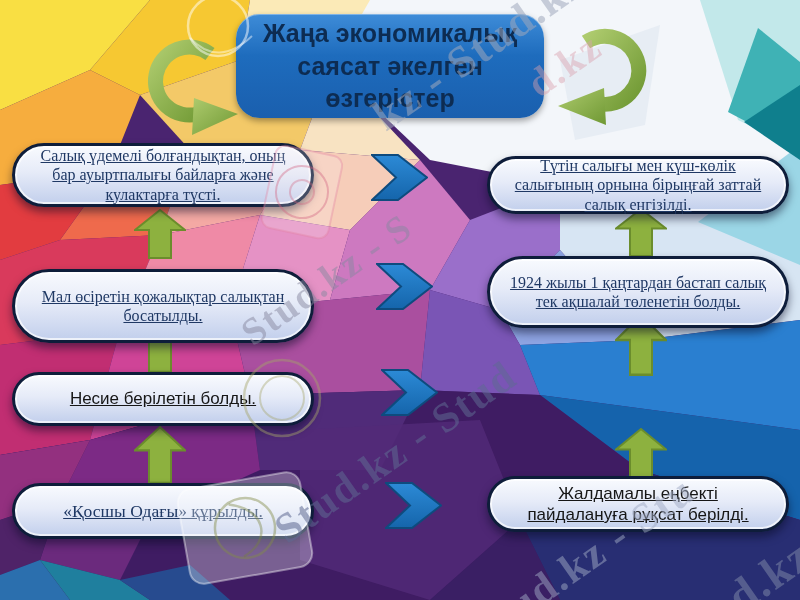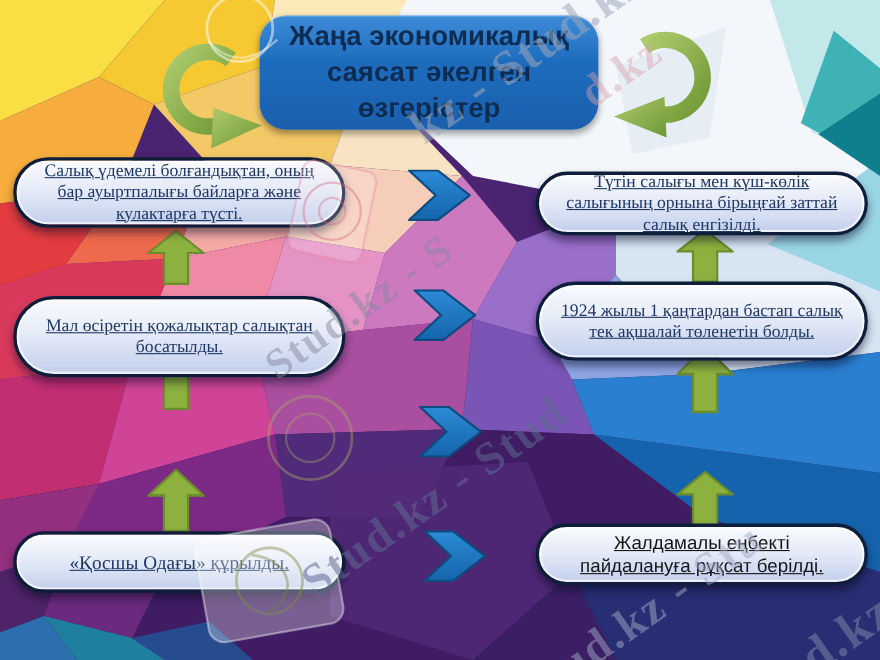--- a/index.html
+++ b/index.html
@@ -152,20 +152,23 @@
   <div class="title-box fore">
     <span>Жаңа экономикалық саясат әкелген өзгерістер</span>
   </div>
 
   <div class="bubble serif fore" style="left:12px;top:143px;width:302px;height:64px">
     <span>Салық үдемелі болғандықтан, оның бар ауыртпалығы байларға және кулактарға түсті.</span>
   </div>
   <div class="bubble serif fore" style="left:12px;top:269px;width:302px;height:74px">
     <span>Мал өсіретін қожалықтар салықтан босатылды.</span>
   </div>
+  <div class="bubble sans fore" style="left:12px;top:372px;width:302px;height:54px">
+    <span>Несие берілетін болды.</span>
+  </div>
   <div class="bubble serif fore" style="left:12px;top:483px;width:302px;height:56px;font-size:17.5px">
     <span>«Қосшы Одағы» құрылды.</span>
   </div>
 
   <div class="bubble serif fore" style="left:487px;top:156px;width:302px;height:58px">
     <span>Түтін салығы мен күш-көлік салығының орнына бірыңғай заттай салық енгізілді.</span>
   </div>
   <div class="bubble serif fore" style="left:487px;top:256px;width:302px;height:72px">
     <span>1924 жылы 1 қаңтардан бастап салық тек ақшалай төленетін болды.</span>
   </div>

